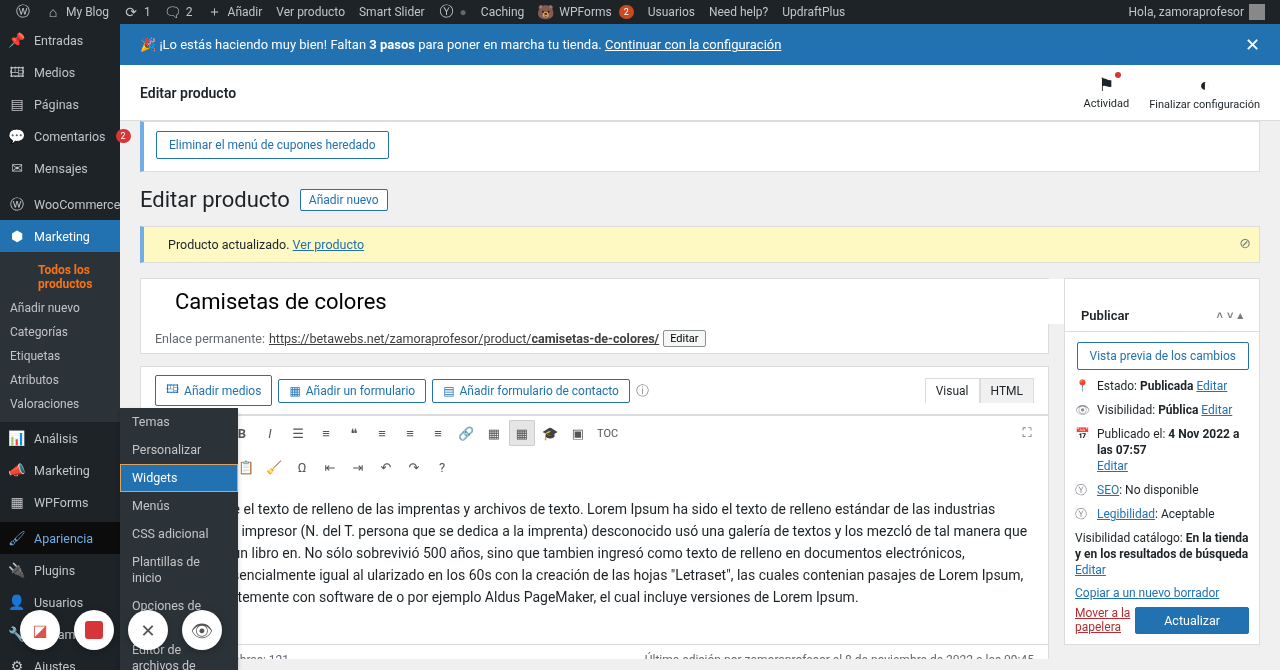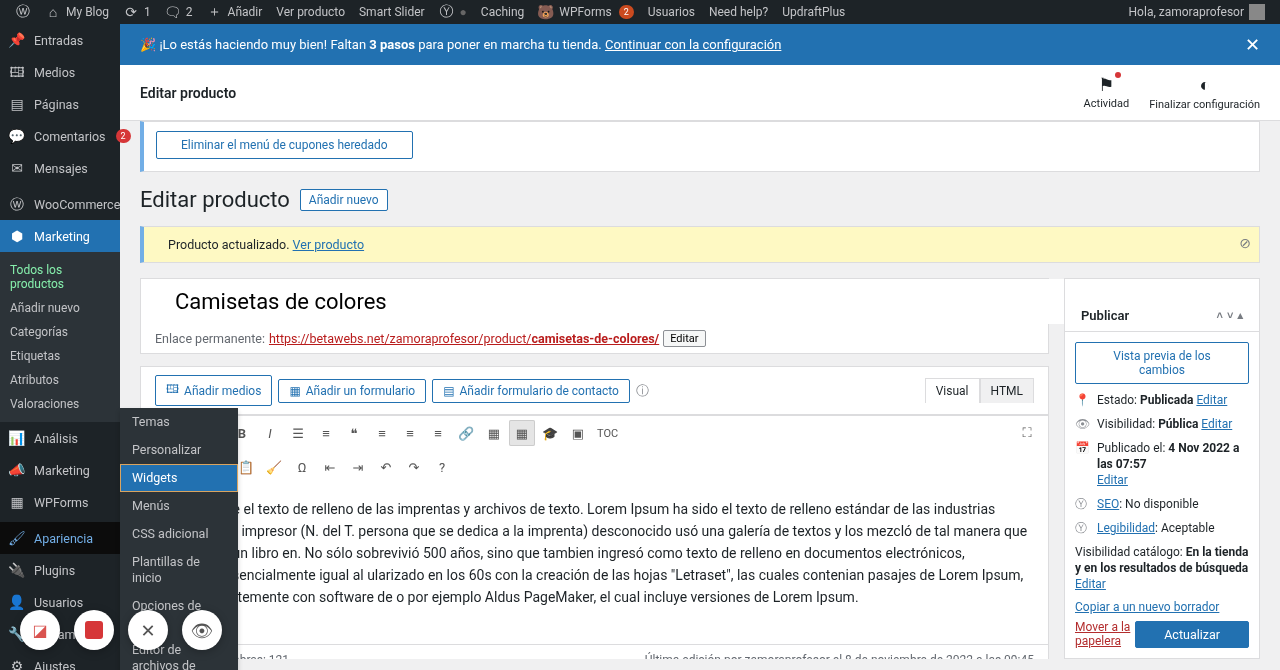--- a/index.html
+++ b/index.html
@@ -12,46 +12,46 @@
 .ab-avatar { width:16px; height:16px; background:#888; display:inline-block; }
 .abicon { width:16px; height:16px; display:inline-flex; align-items:center; justify-content:center; font-size:14px; }
 .sidebar { position:absolute; top:24px; left:0; width:120px; bottom:0; background:#1d2327; color:#c3c4c7; z-index:90; }
 .menu-item { display:flex; align-items:center; gap:8px; padding:7px 8px; cursor:pointer; font-size:12.5px; line-height:15px; }
 .menu-item.current { background:#2271b1; color:#fff; position:relative; }
 .menu-item.current::after { content:""; position:absolute; right:-8px; top:50%; margin-top:-8px; border:8px solid transparent; border-right-color:#f0f0f1; }
 .menu-item.open { background:#0c0c0c; color:#72aee6; }
 .menu-icon { width:18px; height:18px; display:inline-flex; align-items:center; justify-content:center; font-size:14px; flex-shrink:0; }
 .submenu { background:#2c3338; padding:6px 0; }
 .submenu-item { padding:5px 10px; font-size:12px; color:#c3c4c7; cursor:pointer; }
-.submenu-item.current { color:#86efac; font-weight:400; }
+.submenu-item.current { color:#f97316; font-weight:700;margin-left:28px; }
 .count { background:#d63638; color:#fff; border-radius:9px; padding:0 5px; font-size:9px; margin-left:2px; display:inline-block; line-height:14px; }
 .flyout { position:absolute; left:120px; top:408px; width:118px; background:#2c3338; z-index:95; box-shadow:0 3px 5px rgba(0,0,0,.2); }
 .flyout-item { padding:6px 12px; font-size:12.5px; color:#c3c4c7; cursor:pointer; line-height:16px; }
 .flyout-item.hov { background:#2271b1; color:#fff; outline:1px solid #d9a460; outline-offset:-1px; }
 .content { position:absolute; top:24px; left:120px; right:0; bottom:0; overflow:hidden; }
 .setup-banner { background:#2271b1; color:#fff; padding:10px 20px; font-size:13px; display:flex; align-items:center; }
 .setup-banner a { color:#fff; text-decoration:underline; }
 .setup-close { margin-left:auto; cursor:pointer; font-size:18px; }
 .headerbar { background:#fff; border-bottom:1px solid #dcdcde; height:56px; display:flex; align-items:center; padding:0 20px; }
 .headerbar h2 { font-size:14px; font-weight:600; }
 .headerbar-right { margin-left:auto; display:flex; gap:20px; }
 .hact { display:flex; flex-direction:column; align-items:center; font-size:11px; cursor:pointer; gap:2px; position:relative; }
 .hact .dot { width:6px; height:6px; background:#d63638; border-radius:50%; position:absolute; top:-2px; right:8px; }
 .main { padding:0 20px 20px; height:calc(100% - 108px); overflow:auto; }
 .notice { background:#fff; border:1px solid #dcdcde; border-left:4px solid #72aee6; padding:1px 12px 12px; margin-bottom:15px; position:relative; }
-.btn-out { border:1px solid #2271b1; color:#2271b1; background:#fff; padding:6px 24px; font-size:12px; cursor:pointer; border-radius:2px; margin-top:8px; display:inline-block; }
+.btn-out { border:1px solid #2271b1; color:#2271b1; background:#fff; padding:6px 12px; font-size:12px; cursor:pointer; border-radius:2px; margin-top:8px; display:inline-block; }
 .notice-dismiss { position:absolute; right:8px; top:8px; cursor:pointer; color:#787c82; font-size:14px; }
 .page-title { font-size:22px; font-weight:400; margin:14px 0; display:flex; align-items:center; gap:10px; }
 .add-new { border:1px solid #2271b1; color:#2271b1; padding:3px 8px; font-size:12px; cursor:pointer; background:#fff; border-radius:2px; }
 .updated { background:#fef9c3; border:1px solid #dcdcde; border-left:4px solid #72aee6; padding:10px 24px; margin-bottom:15px; font-size:12.5px; position:relative; }
 .updated a { color:#2271b1; text-decoration:underline; }
 .editor-wrap { background:#fff; border:1px solid #dcdcde; }
 .title-input { width:100%; border:none; padding:10px 14px; font-size:22px; outline:none;margin-left:20px; }
 .permalink { padding:6px 14px; font-size:12.5px; color:#646970; display:flex; align-items:center; gap:4px; flex-wrap:wrap; }
-.permalink a { color:#b91c1c; }
+.permalink a { color:#404040; }
 .btn-sm { border:1px solid #8c8f94; padding:1px 6px; font-size:11px; cursor:pointer; background:#f6f7f7; border-radius:2px; }
 .media-row { padding:8px 14px; display:flex; gap:6px; align-items:center; }
 .media-btn { border:1px solid #2271b1; color:#2271b1; padding:4px 10px; font-size:12px; cursor:pointer; background:#fff; border-radius:2px; display:inline-flex; gap:5px; align-items:center; }
 .tabs { margin-left:auto; display:flex; }
 .tab { border:1px solid #dcdcde; border-bottom:none; padding:5px 10px; font-size:12px; cursor:pointer; background:#f0f0f1; }
 .tab.active { background:#fff; }
 .toolbar { border-top:1px solid #dcdcde; padding:4px 8px; display:flex; gap:2px; align-items:center; flex-wrap:wrap; }
 .tb-sel { border:1px solid #dcdcde; padding:3px 6px; font-size:12px; background:#fff; width:78px; }
 .tb-btn { width:26px; height:26px; display:inline-flex; align-items:center; justify-content:center; cursor:pointer; color:#555; font-size:13px; border-radius:2px; }
 .tb-btn.active { background:#e5e5e5; box-shadow:inset 0 0 0 1px #ccc; }

